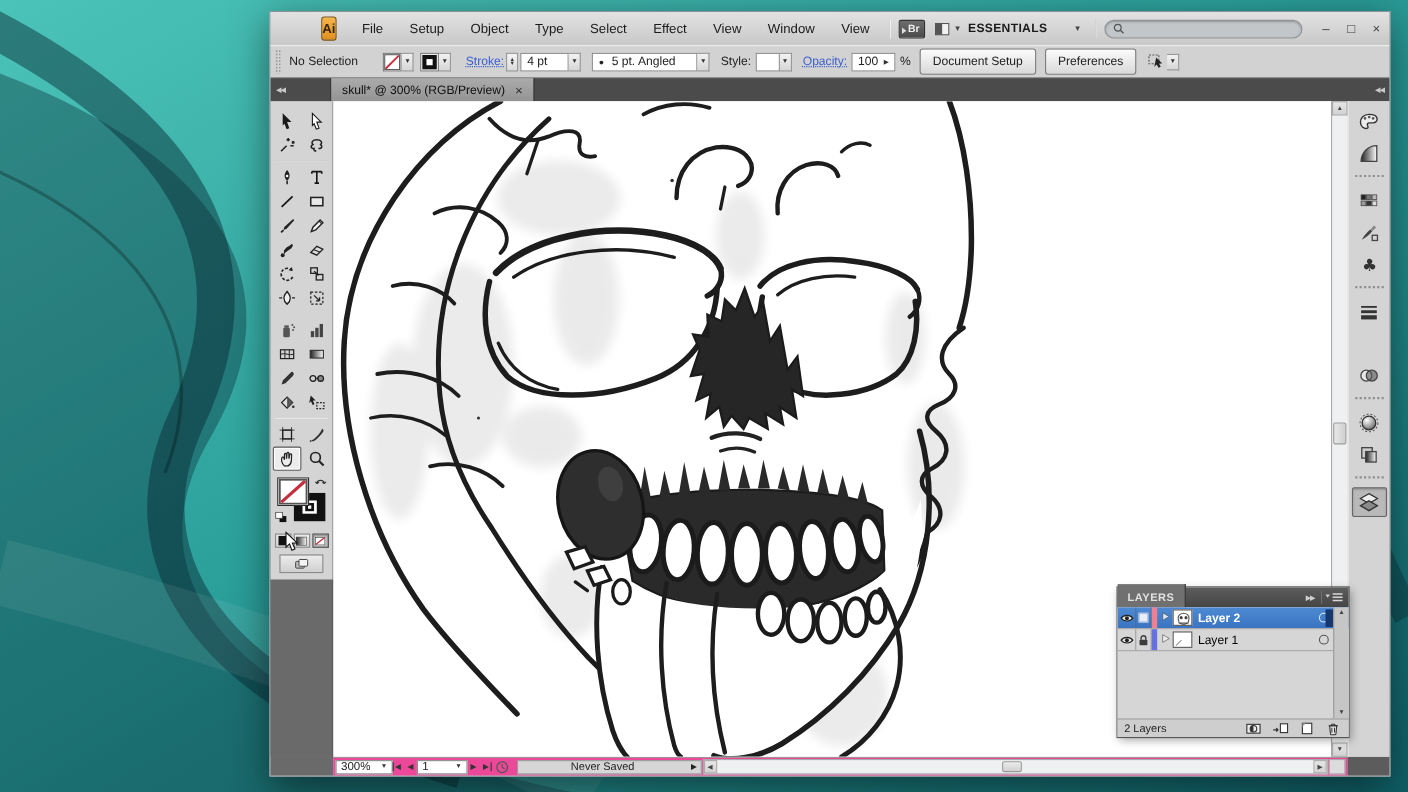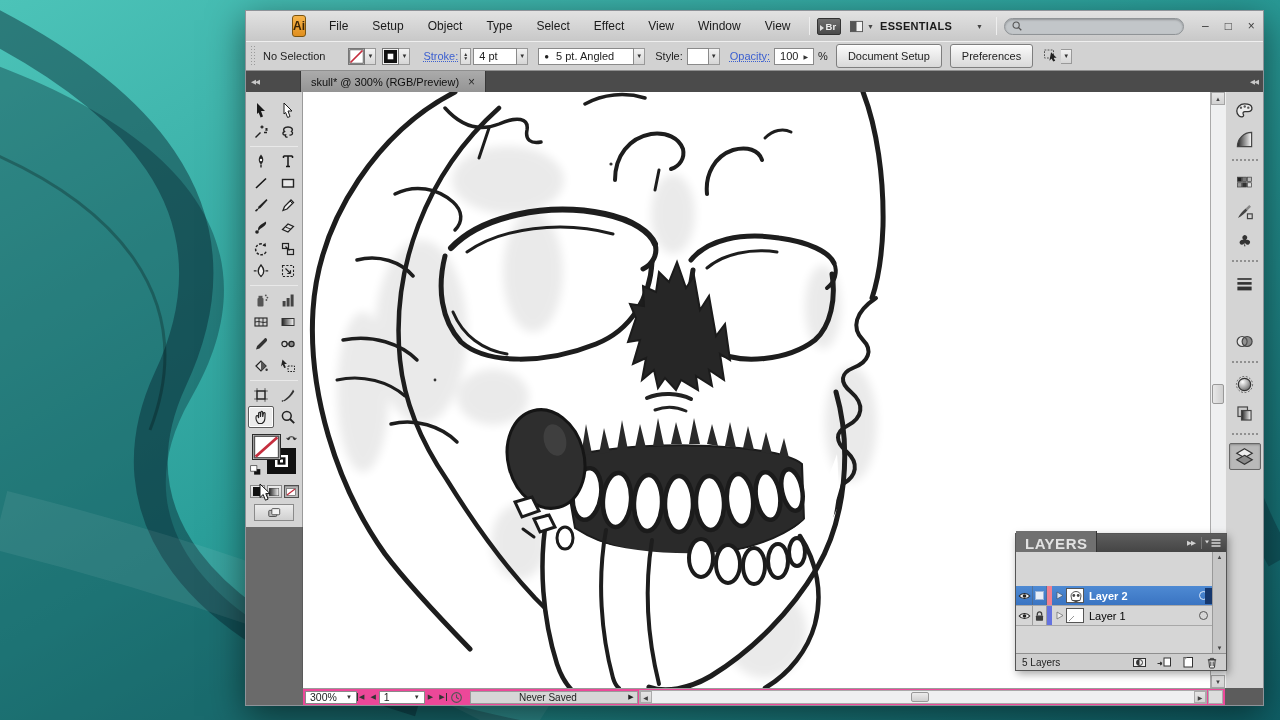--- a/index.html
+++ b/index.html
@@ -102,28 +102,28 @@
     display:flex; flex-direction:column; align-items:center; padding-top:5px; }
   .dkb { width:32px; height:27px; display:flex; align-items:center; justify-content:center; margin-bottom:2px; }
   .dkb svg { width:19px; height:19px; }
   .dkb.active { background:#b9b9b9; border:1px solid #666; border-radius:2px; box-shadow:inset 0 1px 2px rgba(0,0,0,.25); }
   .dksep { width:26px; height:7px; border-top:2px dotted #909090; margin:4px 0 3px; }
 
   
   .layers-panel { position:absolute; left:769px; top:441px; width:212px; height:138px; z-index:6;
     border:1px solid #555; box-shadow:2px 3px 8px rgba(0,0,0,.35); display:flex; flex-direction:column; font-size:11px; }
   .lp-header { height:18px; flex:0 0 18px; background:linear-gradient(#5d5d5d,#454545); display:flex; align-items:center; }
-  .lp-tab { height:100%; background:#707070; color:#e2e2e2; font-size:15px; font-weight:bold; letter-spacing:.5px;
+  .lp-tab { height:100%; background:#707070; color:#e2e2e2; font-size:10px; font-weight:bold; letter-spacing:.5px;
     display:flex; align-items:center; padding:12px 9px; border-right:1px solid #333; }
   .lp-hspacer { flex:1; }
   .lp-ic { color:#cfcfcf; font-size:6.5px; letter-spacing:-1px; padding:0 4px; }
   .lp-vs { width:1px; height:12px; background:#2e2e2e; border-right:1px solid #777; margin:0 2px; }
   .lp-body { flex:1; background:#d6d6d6; position:relative; overflow:hidden; }
   .lrow { height:20px; display:flex; align-items:center; border-bottom:1px solid #a8a8a8; position:relative; padding-right:14px; }
-  .lrow.sel { background:linear-gradient(#4e8ad3,#3a74c2); color:#fff; font-weight:bold;margin-top:34px; }
+  .lrow.sel { background:linear-gradient(#4e8ad3,#3a74c2); color:#fff; font-weight:bold; }
   .lcell { height:100%; display:flex; align-items:center; justify-content:center; border-right:1px solid rgba(90,90,90,.45); }
   .c-eye { width:17px; } .c-lock { width:14px; }
   .chip { width:5px; height:100%; }
   .ltri { margin:0 2px 0 4px; }
   .lthumb { width:18px; height:15px; background:#fff; border:1px solid #555; margin-right:5px; position:relative; overflow:hidden; }
   .lname { flex:1; font-size:11px; }
   .ltarget { width:9px; height:9px; border:1.5px solid; border-radius:50%; margin-right:4px; }
   .lrow.sel .ltarget { border-color:#dce9fb; }
   .lrow:not(.sel) .ltarget { border-color:#555; }
   .notch { position:absolute; right:14px; top:2px; width:7px; height:16px; background:#16386e; display:none; }
@@ -963,21 +963,21 @@
               </svg></span>
           <span class="lname">Layer 1</span>
           <span class="ltarget"></span>
         </div>
         <div class="lp-scroll">
           <span>▲</span>
           <span>▼</span>
         </div>
       </div>
       <div class="lp-footer">
-        <span>5 Layers</span>
+        <span>2 Layers</span>
         <span style="flex:1;"></span>
         <span class="lp-fic">
             <svg width="16" height="14">
               <use href="#m-clip"></use>
             </svg>
           </span>
         <span class="lp-fic">
             <svg width="16" height="14">
               <use href="#m-sublayer"></use>
             </svg>

